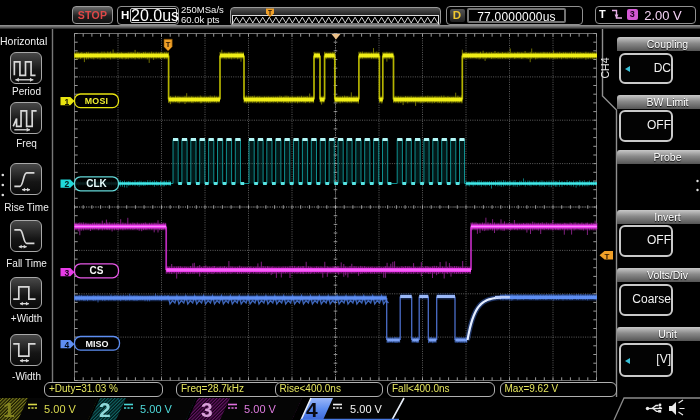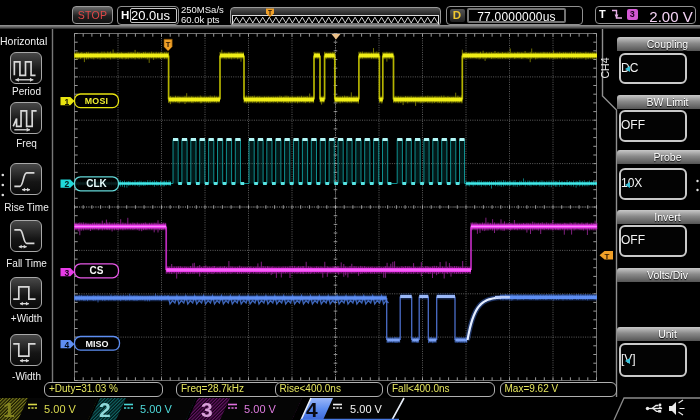--- a/index.html
+++ b/index.html
@@ -1,20 +1,20 @@
 <!DOCTYPE html>
 <html><head><meta charset="utf-8">
 <style>
 *{margin:0;padding:0;box-sizing:border-box}
 html,body{width:700px;height:420px;background:#000;overflow:hidden}
 #scr{position:relative;width:700px;height:420px;background:#000;font-family:"Liberation Sans",sans-serif;color:#fff}
 .abs{position:absolute}
 .tbox{position:absolute;border:1px solid #909090;border-radius:4px;background:#000}
 .mhead{position:absolute;left:617px;width:101px;height:14px;background:linear-gradient(#c8c8c8,#8a8a8a 45%,#555);border-radius:3px 3px 0 0;color:#fff;font-size:10.5px;text-align:center;line-height:14px;text-shadow:0 1px 1px #000}
-.mbtn{position:absolute;left:619px;width:68px;background:#030303;border:2px solid #c9c9c9;border-radius:6px;color:#f2f2f2;font-size:12px;text-align:left}
+.mbtn{position:absolute;left:619px;width:54px;background:#030303;border:2px solid #c9c9c9;border-radius:6px;color:#f2f2f2;font-size:12px;text-align:right}
 .marr{position:absolute;left:4px;width:0;height:0;border-top:3.5px solid transparent;border-bottom:3.5px solid transparent;border-right:5px solid #38c0d8}
 .sbtn{position:absolute;left:10px;width:32px;height:32px;background:linear-gradient(#484848,#151515 60%,#0a0a0a);border:1.5px solid #a8a8a8;border-radius:6px}
 .slab{position:absolute;left:0;width:53px;text-align:center;font-size:10px;color:#f0f0f0}
 .meas{position:absolute;top:381.5px;height:15.5px;border:1.5px solid #b0b0b0;border-radius:6px;background:#000;color:#e6e65e;font-size:10px;line-height:12.5px;padding-left:4px;white-space:nowrap}
 </style></head><body>
 <div id="scr">
 
 <svg class="abs" style="left:0;top:0" width="700" height="420" viewBox="0 0 700 420">
  <path d="M118.0 33.5V380.5M161.5 33.5V380.5M205.0 33.5V380.5M248.5 33.5V380.5M292.0 33.5V380.5M335.5 33.5V380.5M379.0 33.5V380.5M422.5 33.5V380.5M466.0 33.5V380.5M509.5 33.5V380.5M553.0 33.5V380.5M74.5 76.9H596.5M74.5 120.2H596.5M74.5 163.6H596.5M74.5 207.0H596.5M74.5 250.4H596.5M74.5 293.8H596.5M74.5 337.1H596.5" stroke="#686868" stroke-width="0.9" stroke-dasharray="1 1.3" fill="none"></path>
  <path d="M335.5 33.5V380.5M74.5 207H596.5" stroke="#8a8a8a" stroke-width="0.9" stroke-dasharray="0.9 1.45" fill="none"></path>
@@ -87,45 +87,45 @@
  <path d="M52.5 29V397" stroke="#787878" stroke-width="1.4"></path>
  <path d="M602.5 29V96L616.5 110V397" stroke="#8f8f8f" stroke-width="1.4" fill="none"></path>
  <text x="609" y="68" font-size="10.5" fill="#e8e8e8" text-anchor="middle" transform="rotate(-90 609 68)">CH4</text>
  <circle cx="697.5" cy="181" r="1.2" fill="#ddd"></circle>
       <circle cx="697.5" cy="190" r="1.2" fill="#ddd"></circle>
  <circle cx="2.8" cy="175" r="1.3" fill="#ddd"></circle>
       <circle cx="2.8" cy="185" r="1.3" fill="#ddd"></circle>
       <circle cx="2.8" cy="195" r="1.3" fill="#ddd"></circle>
 </svg>
 
-<div class="abs" style="left:72px;top:6px;width:41px;height:18px;border:1px solid #9a9a9a;border-radius:4px;background:linear-gradient(#6a6a6a,#222 55%,#111);text-align:center;line-height:16px;font-size:10.5px;font-weight:normal;color:#e04848;letter-spacing:0.3px">STOP</div>
+<div class="abs" style="left:72px;top:6px;width:41px;height:18px;border:1px solid #9a9a9a;border-radius:4px;background:linear-gradient(#6a6a6a,#222 55%,#111);text-align:center;line-height:16px;font-size:10.5px;font-weight:bold;color:#e04848;letter-spacing:0.3px">STOP</div>
 <div class="tbox" style="left:117px;top:6px;width:62px;height:19px;border-width:1.5px">
  <span class="abs" style="left:3px;top:1.5px;font-size:11.5px;font-weight:bold;color:#fff">H</span>
- <span class="abs" style="left:12px;top:1px;width:47px;height:14.5px;border:1px solid #c8c8c8;border-radius:2px;font-size:13px;color:#fff;line-height:14px">20.0us</span>
+ <span class="abs" style="left:12px;top:1px;width:47px;height:14.5px;border:1px solid #c8c8c8;border-radius:2px;font-size:16px;color:#fff;text-align:center;line-height:14px">20.0us</span>
 </div>
 <div class="abs" style="left:181px;top:5px;font-size:9.5px;line-height:9.7px;color:#f2f2f2">250MSa/s<br>60.0k pts</div>
 <div class="abs" style="left:230px;top:7px;width:211px;height:19px;border:1px solid #9a9a9a;border-radius:4px;background:linear-gradient(#555,#222 40%,#111)"></div>
 <svg class="abs" style="left:230px;top:7px" width="211" height="19" viewBox="0 0 211 19">
  <rect x="2.5" y="8.5" width="206" height="8.5" fill="#000" stroke="#ddd" stroke-width="1"></rect>
  <path d="M3 16L6.3 10.2L9.6 16L12.9 10.2L16.2 16L19.5 10.2L22.8 16L26.1 10.2L29.4 16L32.7 10.2L36.0 16L39.3 10.2L42.6 16L45.9 10.2L49.2 16L52.5 10.2L55.8 16L59.1 10.2L62.4 16L65.7 10.2L69.0 16L72.3 10.2L75.6 16L78.9 10.2L82.2 16L85.5 10.2L88.8 16L92.1 10.2L95.4 16L98.7 10.2L102.0 16L105.3 10.2L108.6 16L111.9 10.2L115.2 16L118.5 10.2L121.8 16L125.1 10.2L128.4 16L131.7 10.2L135.0 16L138.3 10.2L141.6 16L144.9 10.2L148.2 16L151.5 10.2L154.8 16L158.1 10.2L161.4 16L164.7 10.2L168.0 16L171.3 10.2L174.6 16L177.9 10.2L181.2 16L184.5 10.2L187.8 16L191.1 10.2L194.4 16L197.7 10.2L201.0 16L204.3 10.2L207.6 16" stroke="#e8e8e8" stroke-width="0.9" fill="none"></path>
  <path d="M36 1.5h8v5l-4 3.5-4-3.5Z" fill="#f0a028"></path>
  <text x="40" y="7.6" font-size="6.5" font-weight="bold" fill="#201000" text-anchor="middle">T</text>
 </svg>
 <div class="tbox" style="left:446px;top:6px;width:137px;height:19px;border-width:1.5px">
  <span class="abs" style="left:2.5px;top:1.5px;width:15px;height:13.5px;background:linear-gradient(#555,#222);border-radius:2px;font-size:11.5px;font-weight:bold;color:#f0c830;text-align:center;line-height:13.5px">D</span>
  <span class="abs" style="left:20px;top:0.5px;width:99px;height:15px;border:2px solid #737373;border-radius:2px;font-size:12px;color:#fff;text-align:center;line-height:14.5px;letter-spacing:0.2px">77.0000000us</span>
 </div>
 <div class="tbox" style="left:595px;top:6px;width:101px;height:18px;border-width:1.5px">
  <span class="abs" style="left:3px;top:1px;font-size:11px;font-weight:bold;color:#fff">T</span>
  <svg class="abs" style="left:15px;top:2px" width="14" height="12" viewBox="0 0 14 12">
   <path d="M1 1.5h4.5V9H11M5.5 1.5V6" stroke="#e8b0e8" stroke-width="1.4" fill="none"></path>
   <path d="M5.5 9.5L3.6 5.5h3.8Z" fill="#e8b0e8"></path>
  </svg>
  <span class="abs" style="left:31px;top:1.5px;width:10.5px;height:11.5px;background:#d558d5;border-radius:2px;font-size:9px;font-weight:bold;color:#200020;text-align:center;line-height:11.5px">3</span>
- <span class="abs" style="left:52px;top:1px;width:46px;font-size:15px;color:#f4d2f4;text-align:center">2.00 V</span>
+ <span class="abs" style="left:44px;top:1px;width:46px;font-size:13px;color:#f4d2f4;text-align:center">2.00 V</span>
 </div>
 
 <div class="abs" style="left:0;top:35px;width:39px;text-align:center;font-size:10.5px;color:#f2f2f2">Horizontal</div>
 <div class="sbtn" style="top:51.6px"><svg width="29" height="29" viewBox="0 0 26 26">
         <path d="M3 20V8h5v12h5V8h5v12h4" stroke="#d8d8d8" stroke-width="1.5" fill="none"></path>
         <path d="M4 24h16" stroke="#d8d8d8" stroke-width="1.2" fill="none"></path>
         <path d="M4 24l3-1.8v3.6ZM20 24l-3-1.8v3.6Z" fill="#d8d8d8"></path>
       </svg></div>
 <div class="slab" style="top:86px">Period</div>
 <div class="sbtn" style="top:101.9px"><svg width="29" height="29" viewBox="0 0 26 26">
@@ -157,24 +157,24 @@
         <path d="M8 23h8" stroke="#d8d8d8" stroke-width="1.2"></path>
         <path d="M8 23l2.6-1.6v3.2ZM16 23l-2.6-1.6v3.2Z" fill="#d8d8d8"></path>
       </svg></div>
 <div class="slab" style="top:370.9px">-Width</div>
 
 <div class="mhead" style="top:36.9px">Coupling</div>
 <div class="mbtn" style="top:52.5px;height:31.5px;line-height:27.5px"><span class="marr" style="top:11.8px"></span>DC</div>
 <div class="mhead" style="top:94.8px">BW Limit</div>
 <div class="mbtn" style="top:110.3px;height:31.5px;line-height:27.5px">OFF</div>
 <div class="mhead" style="top:150.4px">Probe</div>
-<div class="mbtn" style="top:168.2px;height:31.5px;line-height:27.5px"><span class="marr" style="top:11.8px"></span>10X</div>
 <div class="mhead" style="top:209.5px">Invert</div>
 <div class="mbtn" style="top:225.4px;height:31.5px;line-height:27.5px">OFF</div>
 <div class="mhead" style="top:268.3px">Volts/Div</div>
+<div class="mbtn" style="top:284.2px;height:31.5px;line-height:27.5px">Coarse</div>
 <div class="mhead" style="top:327.1px">Unit</div>
 <div class="mbtn" style="top:343px;height:33.9px;line-height:29.9px"><span class="marr" style="top:12.9px"></span>[V]</div>
 
 <div class="meas" style="left:44px;width:118.5px">+Duty=31.03 %</div>
 <div class="meas" style="left:176px;width:106px">Freq=28.7kHz</div>
 <div class="meas" style="left:274.5px;width:108px">Rise&lt;400.0ns</div>
 <div class="meas" style="left:387px;width:108px">Fall&lt;400.0ns</div>
 <div class="meas" style="left:499.5px;width:117.5px">Max=9.62 V</div>
 
 <svg class="abs" style="left:0;top:397px" width="700" height="23" viewBox="0 397 700 23">

